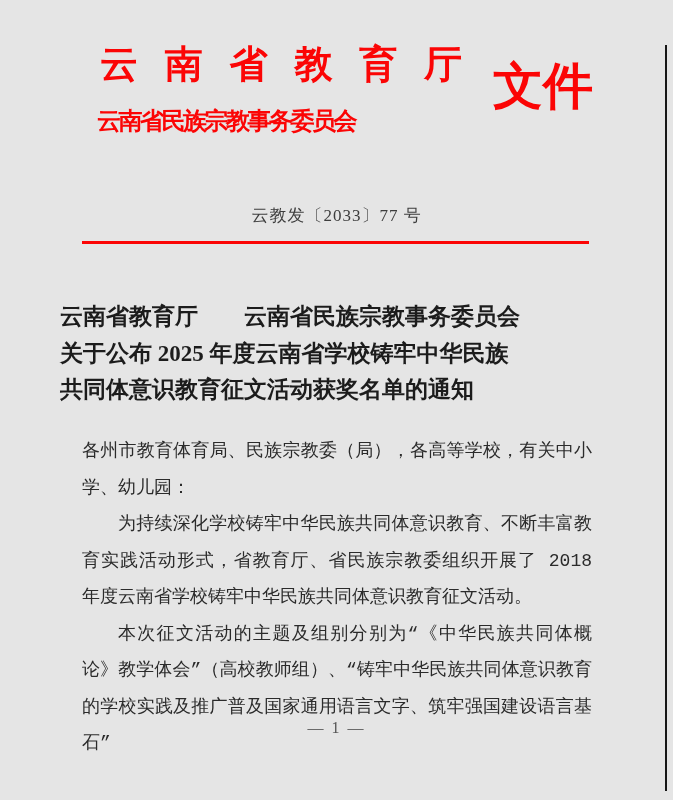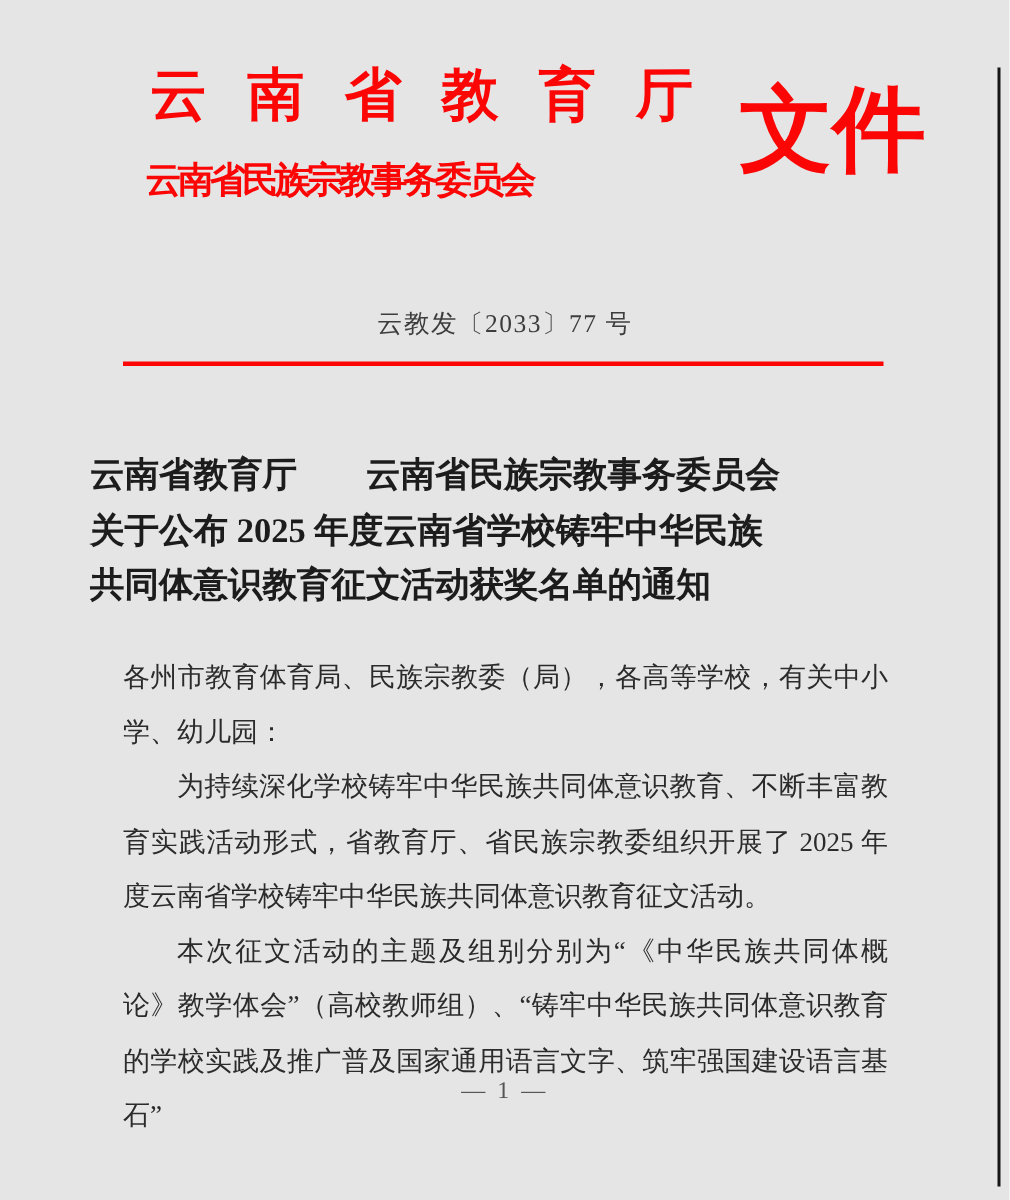--- a/index.html
+++ b/index.html
@@ -49,21 +49,21 @@
     line-height: 46px;
     font-weight: 700;
     color: #fb0505;
     letter-spacing: -2.5px;
     white-space: nowrap;
   }
   .doc-type {
     flex: 0 0 auto;
     margin-left: 6px;
     margin-top: -14px;
-    font-size: 62px;
+    font-size: 50px;
     font-weight: 700;
     color: #fb0505;
     white-space: nowrap;
   }
 
   
   .doc-number {
     position: absolute;
     top: 204px;
     left: 0;
@@ -101,21 +101,21 @@
   .doc-body {
     position: absolute;
     top: 433px;
     left: 82px;
     width: 510px;
     font-size: 18px;
     line-height: 36.5px;
     color: #2b2b2b;
     text-align: justify;
   }
-  .doc-body p { margin: 0; padding: 0; }
+  .doc-body p { margin: 0; padding: 0; font-family: Liberation Mono, monospace; }
   .doc-body p.indent { text-indent: 2em; }
 
   
   .page-number {
     position: absolute;
     top: 719px;
     left: 0;
     width: 100%;
     text-align: center;
     font-size: 16px;
@@ -151,21 +151,21 @@
   <div class="red-rule"></div>
 
   <div class="doc-title">
     <div>云南省教育厅　　云南省民族宗教事务委员会</div>
     <div>关于公布 2025 年度云南省学校铸牢中华民族</div>
     <div>共同体意识教育征文活动获奖名单的通知</div>
   </div>
 
   <div class="doc-body">
     <p>各州市教育体育局、民族宗教委（局），各高等学校，有关中小学、幼儿园：</p>
-    <p class="indent">为持续深化学校铸牢中华民族共同体意识教育、不断丰富教育实践活动形式，省教育厅、省民族宗教委组织开展了 2025 年度云南省学校铸牢中华民族共同体意识教育征文活动。</p>
+    <p class="indent">为持续深化学校铸牢中华民族共同体意识教育、不断丰富教育实践活动形式，省教育厅、省民族宗教委组织开展了 2018 年度云南省学校铸牢中华民族共同体意识教育征文活动。</p>
     <p class="indent">本次征文活动的主题及组别分别为“《中华民族共同体概论》教学体会”（高校教师组）、“铸牢中华民族共同体意识教育的学校实践及推广普及国家通用语言文字、筑牢强国建设语言基石”</p>
   </div>
 
   <div class="page-number">— 1 —</div>
 
   <div class="scan-edge"></div>
 
 </div>
 
 </body></html>

